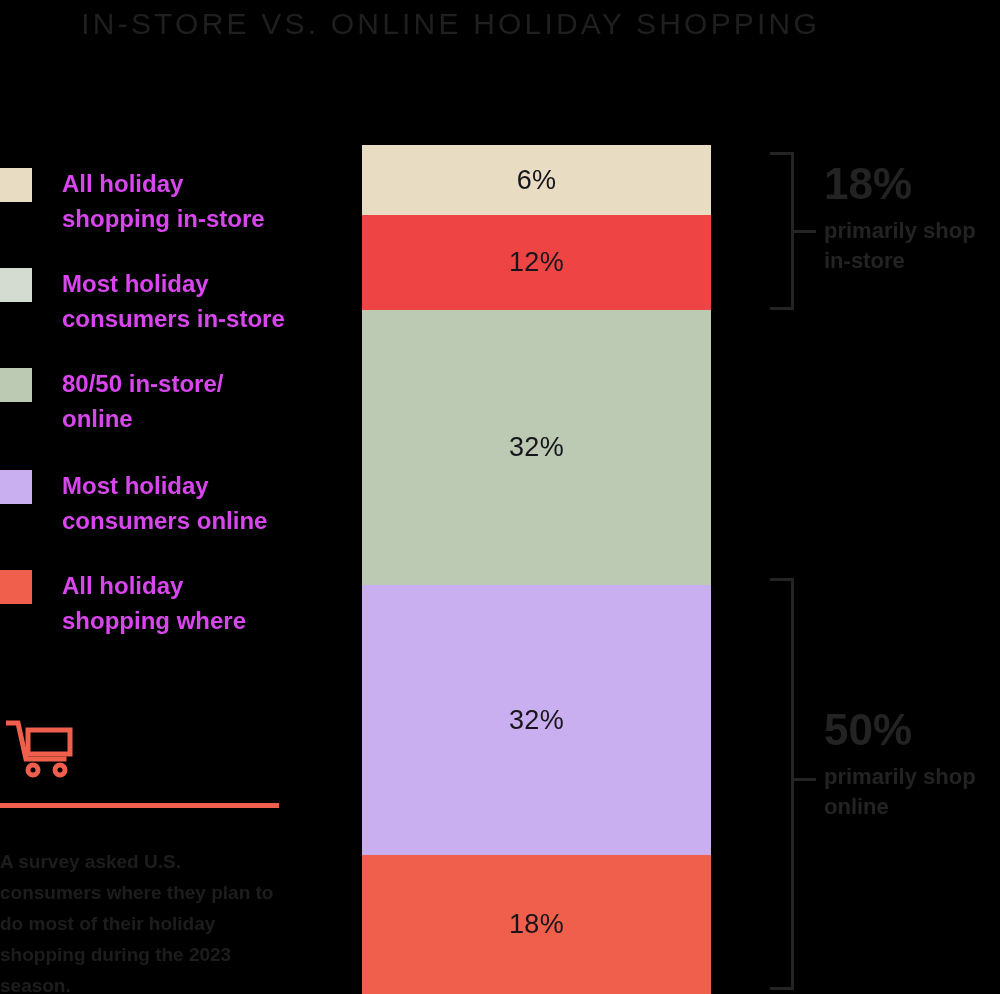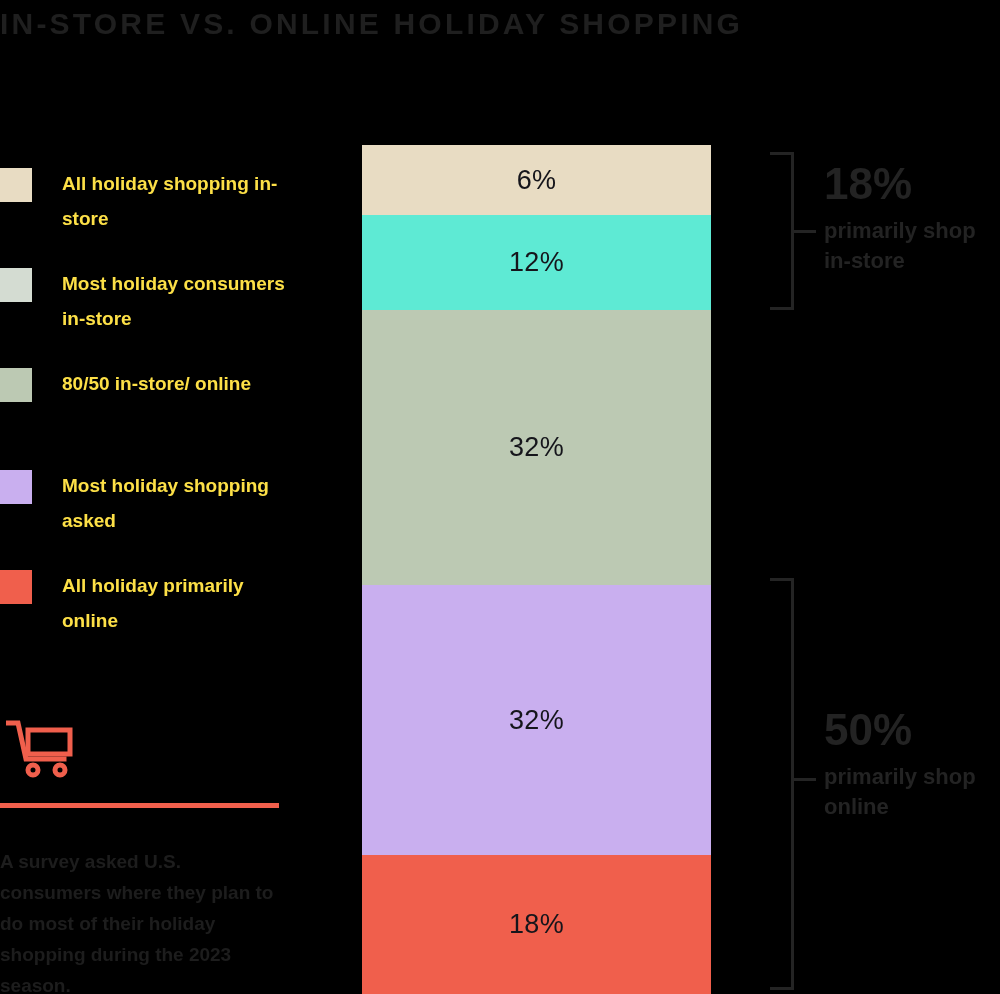--- a/index.html
+++ b/index.html
@@ -16,25 +16,26 @@
     color: #1c1c1c;
   }
 
   
   #chart-title {
     position: absolute;
     left: 0px;
     top: 6px;
     width: 820px;
     font-size: 30px;
-    font-weight: 700;
+    font-weight: 400;
     letter-spacing: 3.2px;
     line-height: 36px;
     color: #1f1f1f;
     white-space: nowrap;
+    text-align: right;
   }
 
   
   #legend {
     position: absolute;
     left: 0px;
     top: 152px;
     width: 300px;
   }
   .legend-item {
@@ -47,24 +48,24 @@
     left: 0px;
     top: 0px;
     width: 32px;
     height: 34px;
   }
   .legend-label {
     position: absolute;
     left: 62px;
     top: -2px;
     width: 232px;
-    font-size: 19px;
+    font-size: 24px;
     font-weight: 700;
     line-height: 35px;
-    color: #fde047;
+    color: #d946ef;
   }
 
   
   #bar {
     position: absolute;
     left: 362px;
     top: 145px;
     width: 349px;
     height: 849px;
   }
@@ -175,37 +176,37 @@
     <span class="legend-label">Most holiday consumers in-store</span>
   </div>
 
   <div class="legend-item" style="top:216px">
     <span class="legend-swatch" style="background:#bcc9b3"></span>
     <span class="legend-label">80/50 in-store/ online</span>
   </div>
 
   <div class="legend-item" style="top:318px">
     <span class="legend-swatch" style="background:#c9afef"></span>
-    <span class="legend-label">Most holiday shopping asked</span>
+    <span class="legend-label">Most holiday consumers online</span>
   </div>
 
   <div class="legend-item" style="top:418px">
     <span class="legend-swatch" style="background:#f05f4c"></span>
-    <span class="legend-label">All holiday primarily online</span>
+    <span class="legend-label">All holiday shopping where</span>
   </div>
 
 </div>
 
 <div id="bar">
 
   <div class="bar-seg" style="top:0px; height:70px; background:#e8dcc3;">
     <span class="seg-value">6%</span>
   </div>
 
-  <div class="bar-seg" style="top:70px; height:95px; background:#5eead4;">
+  <div class="bar-seg" style="top:70px; height:95px; background:#ef4444;">
     <span class="seg-value">12%</span>
   </div>
 
   <div class="bar-seg" style="top:165px; height:275px; background:#bcc9b3;">
     <span class="seg-value">32%</span>
   </div>
 
   <div class="bar-seg" style="top:440px; height:270px; background:#c9afef;">
     <span class="seg-value">32%</span>
   </div>

